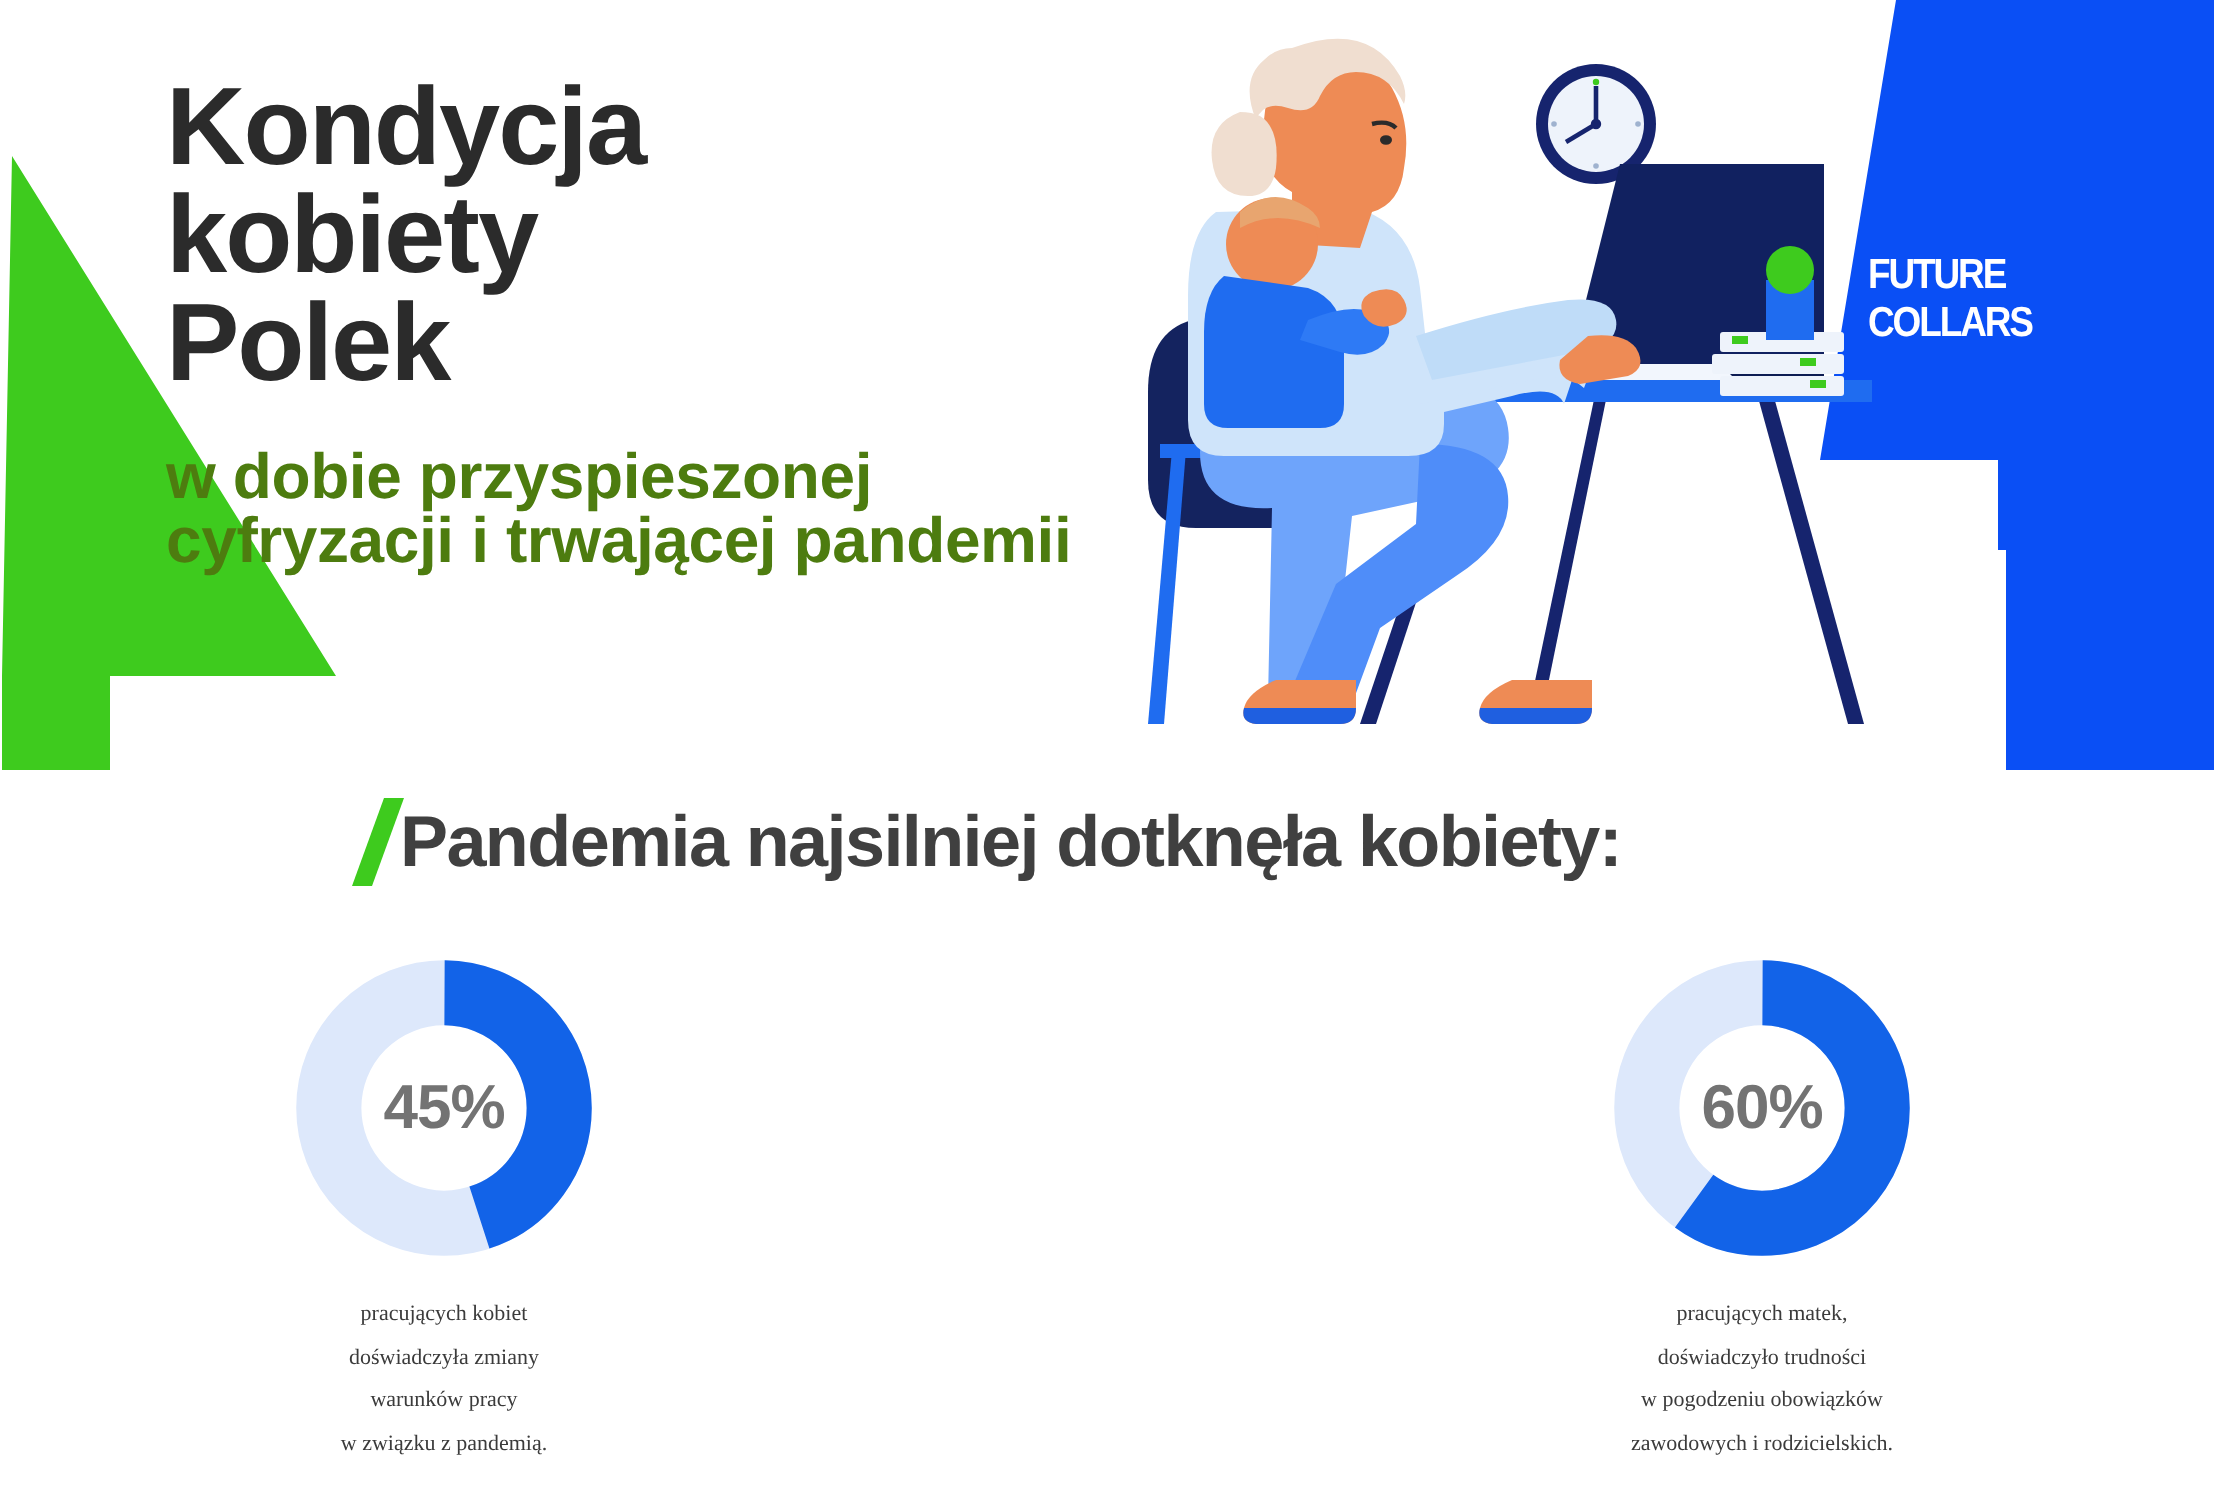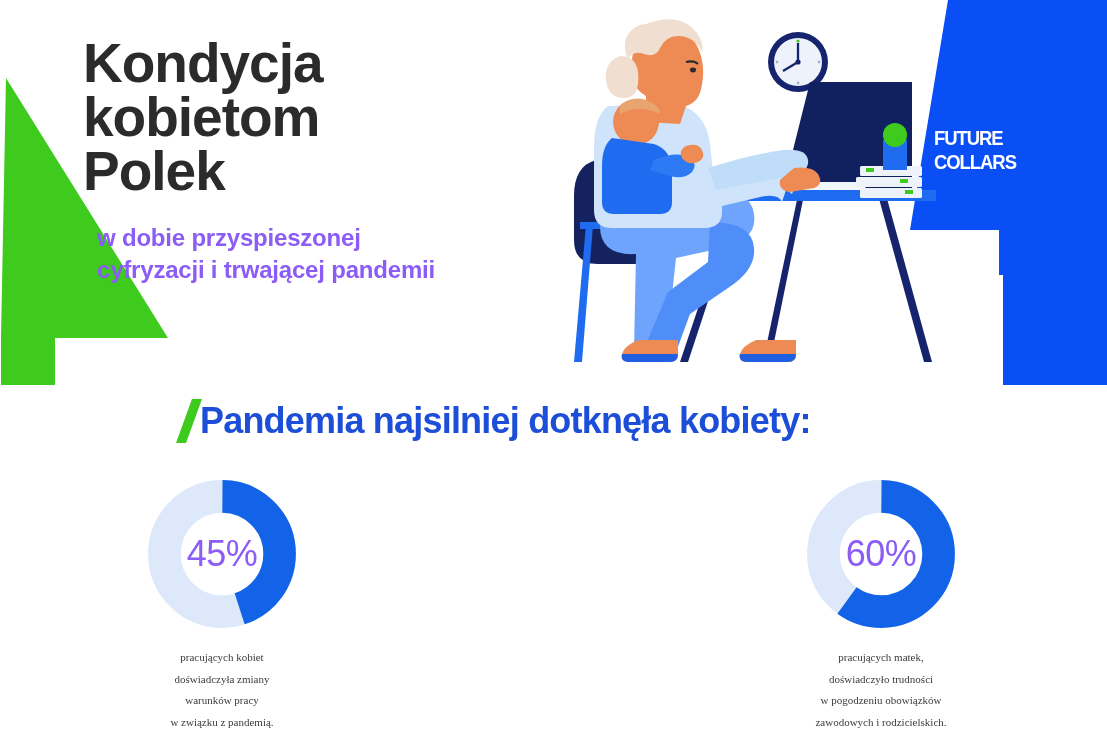--- a/index.html
+++ b/index.html
@@ -17,55 +17,55 @@
 
   
   .header{position:absolute;left:0;top:0;width:1107px;height:385px;}
   .headline{
     position:absolute;left:83px;top:36px;
     font-size:55px;line-height:54px;font-weight:bold;
     color:#2b2b2b;letter-spacing:-1px;
     white-space:pre-line;
   }
   .subhead{
-    position:absolute;left:97px;top:222px;
-    font-size:24px;line-height:32px;font-weight:bold;
-    color:#8b5cf6;letter-spacing:-0.2px;
+    position:absolute;left:83px;top:222px;
+    font-size:32px;line-height:32px;font-weight:bold;
+    color:#4d7c0f;letter-spacing:-0.2px;
     white-space:pre-line;
   }
   .brand-logo{
     position:absolute;left:934px;top:126px;
     font-size:21px;font-weight:bold;color:#ffffff;
     letter-spacing:-1.2px;
     transform:scaleX(0.88);transform-origin:left center;
   }
 
   
   .section-head{
     position:absolute;left:200px;top:400px;
-    font-size:36px;font-weight:bold;color:#1d4ed8;
+    font-size:36px;font-weight:bold;color:#404040;
     letter-spacing:-0.8px;white-space:nowrap;
   }
   .slash{
     position:absolute;left:176px;top:399px;
     width:26px;height:44px;
   }
 
   
   .donut-row{position:absolute;left:0;top:478px;width:1107px;height:270px;}
   .donut-cell{position:absolute;top:0;width:320px;text-align:center;}
   .donut-cell.c1{left:62px;}
   .donut-cell.c2{left:396px;}
   .donut-cell.c3{left:721px;}
   .donut-wrap{position:relative;width:152px;height:152px;margin:0 auto;}
   .donut-svg{display:block;width:152px;height:152px;}
   .donut-label{
     position:absolute;left:0;top:0;width:152px;height:152px;
     display:flex;align-items:center;justify-content:center;
-    font-size:36px;font-weight:normal;color:#8b5cf6;letter-spacing:-0.5px;
+    font-size:31px;font-weight:bold;color:#737373;letter-spacing:-0.5px;
   }
   .donut-caption{
     margin-top:17px;
     font-family:"Liberation Serif", serif;
     font-size:11px;line-height:21.5px;color:#3b3b3b;
     white-space:pre-line;
   }
 </style>
 </head>
 <body>
@@ -155,21 +155,21 @@
       <g>
         <circle cx="76" cy="112" r="23" fill="#ee8b55"></circle>
         <path d="M60,96 q16,-14 34,-2 q6,4 6,10 q-22,-10 -40,0 z" fill="#e8a56f"></path>
         <path d="M52,128 q-10,8 -10,28 l0,36 q0,12 12,12 l46,0 q12,0 12,-12 l0,-30 q0,-22 -18,-28 z" fill="#1f6cf0"></path>
         <path d="M94,150 q24,-10 36,-2 q8,6 2,14 q-8,8 -22,4 l-20,-6 z" fill="#2e7af5"></path>
         <path d="M126,136 q12,-4 16,4 q4,8 -4,12 q-10,4 -16,-4 q-4,-8 4,-12 z" fill="#ee8b55"></path>
       </g>
     </svg>
 
     <div class="headline">Kondycja
-kobietom
+kobiety
 Polek</div>
     <div class="subhead">w dobie przyspieszonej
 cyfryzacji i trwającej pandemii</div>
     <div class="brand-logo">FUTURE COLLARS</div>
   </div>
 
   <svg class="slash" viewBox="0 0 26 44">
     <polygon points="16,0 26,0 10,44 0,44" fill="#3ecb1e"></polygon>
   </svg>
   <div class="section-head">Pandemia najsilniej dotknęła kobiety:</div>

